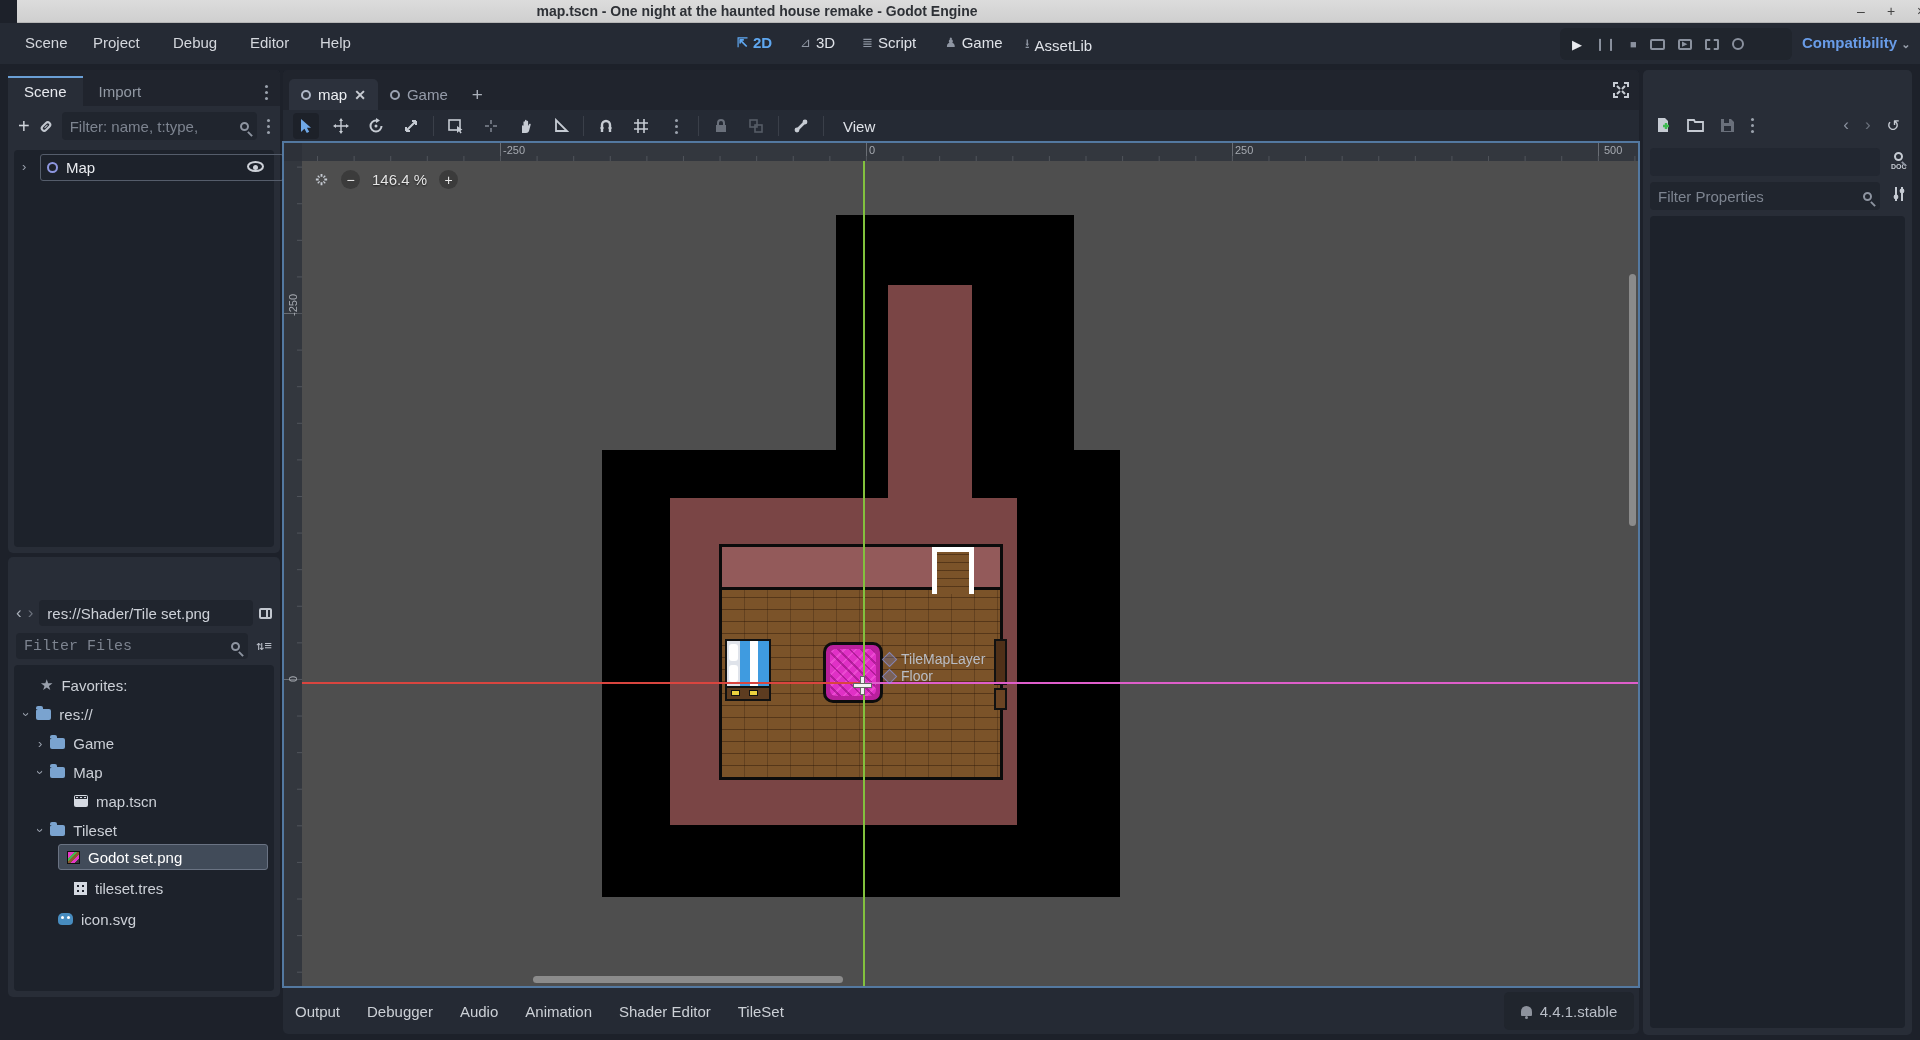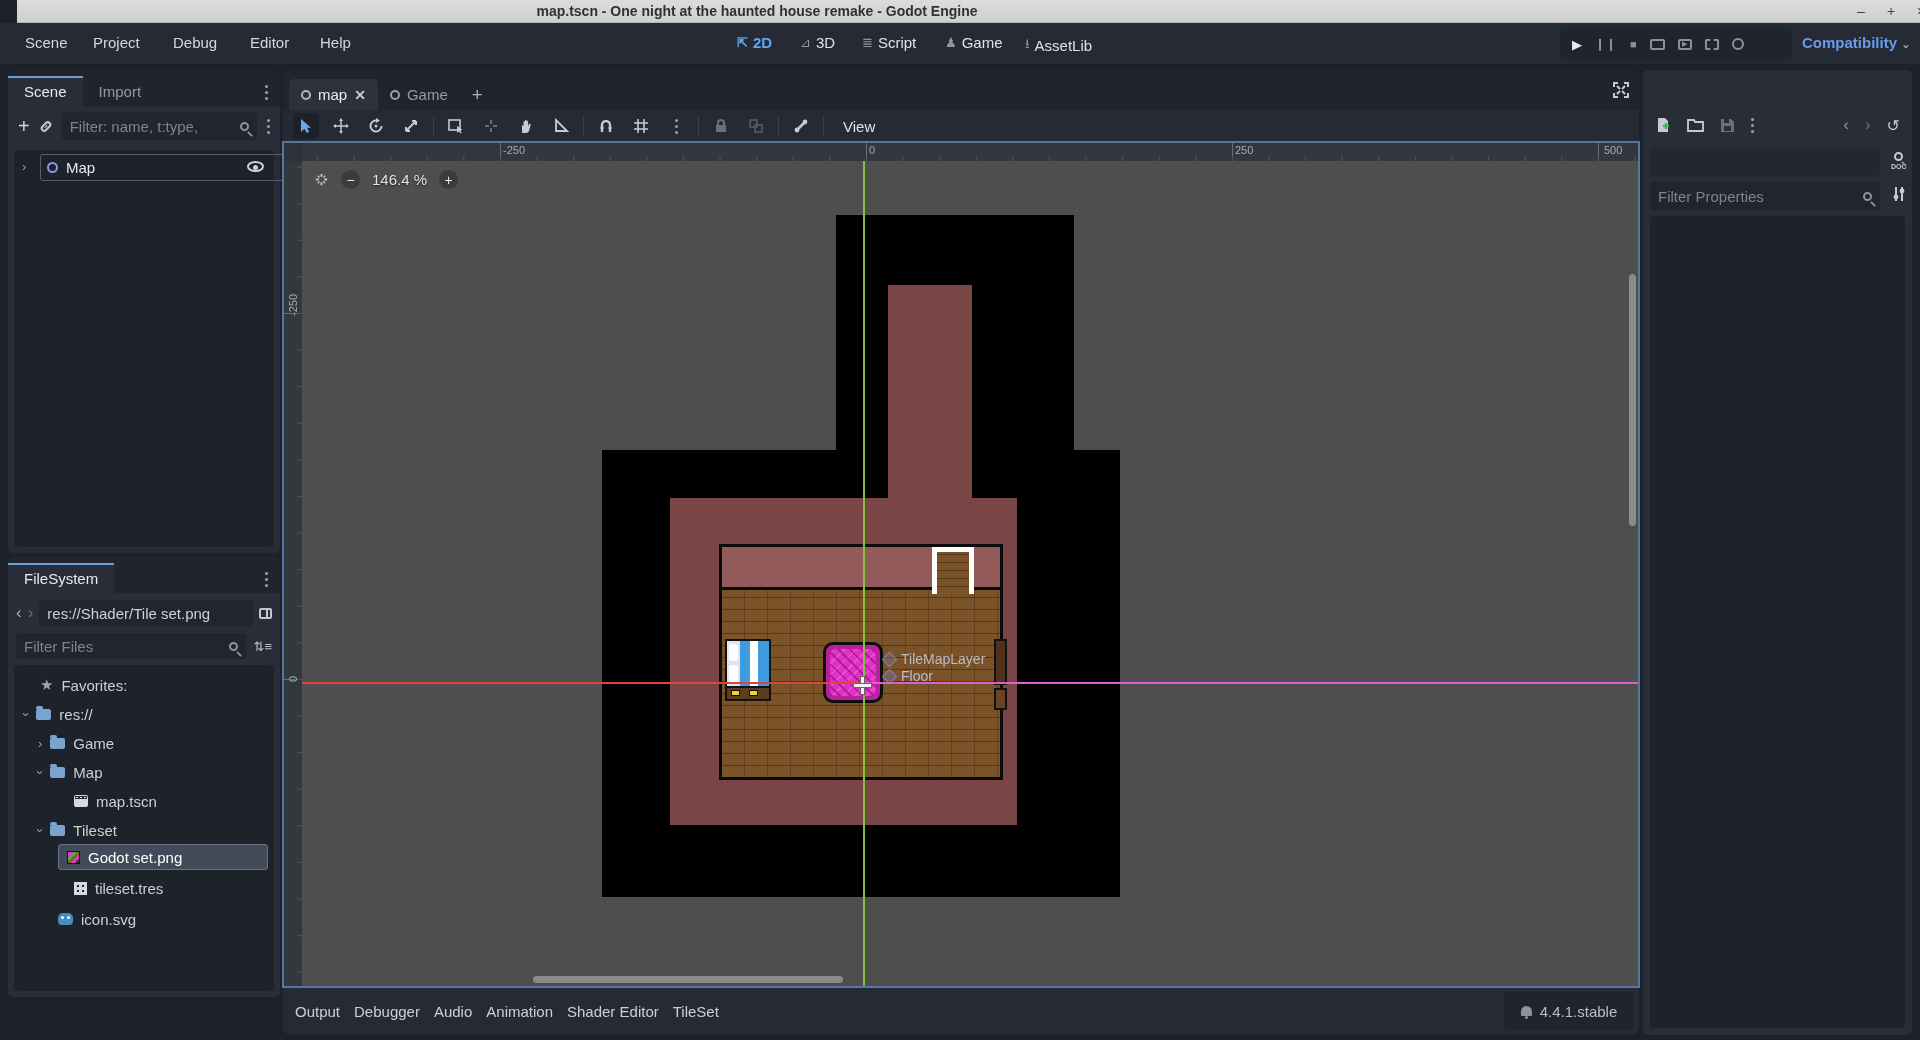--- a/index.html
+++ b/index.html
@@ -62,21 +62,21 @@
 
   
   #scene-dock { left:8px; top:70px; width:272px; height:483px; }
   #scene-filter-row { position:absolute; left:0; top:36px; width:272px; height:40px; display:flex; align-items:center; gap:10px; padding:0 10px; }
   #scene-tree { left:6px; top:80px; width:260px; height:397px; }
   .maprow { position:absolute; left:2px; top:4px; width:244px; height:27px; border:1px solid #555d6b; border-radius:3px; display:flex; align-items:center; gap:8px; padding:0 6px; }
 
   
   #fs-dock { left:8px; top:557px; width:272px; height:440px; }
   #fs-path-row { position:absolute; top:40px; left:0; width:272px; height:32px; display:flex; align-items:center; gap:6px; padding:0 8px; }
-  #fs-filter-row { position:absolute; top:74px; left:0; width:272px; height:30px; display:flex; align-items:center; gap:8px; padding:0 8px; }
+  #fs-filter-row { position:absolute; top:74px; left:0; width:272px; height:30px; display:flex; align-items:center; gap:8px; padding:0 8px;font-family:Liberation Mono, monospace; }
   #fs-tree { left:6px; top:108px; width:260px; height:326px; }
   .fsrow { position:absolute; height:26px; display:flex; align-items:center; gap:8px; font-size:15px; color:#ccd0d7; }
   .fsrow.selected { background:#414b59; border:1px solid #6a7383; border-radius:3px; color:#fff; }
 
   
   #canvas-panel { left:283px; top:70px; width:1356px; height:917px; background:#252a34; border-radius:5px 5px 0 0; }
   #scene-tabs { position:absolute; left:0; top:0; width:1356px; height:40px; background:#20242d; display:flex; align-items:flex-end; padding-left:6px; border-radius:5px 5px 0 0; }
   .stab { height:31px; display:flex; align-items:center; gap:7px; padding:0 12px; font-size:15px; color:#959caa; }
   .stab.active { background:#2c313c; border-radius:5px 5px 0 0; color:#eceef2; }
   .stab .ring { width:10px; height:10px; border:2px solid #9aa2b2; border-radius:50%; }
@@ -134,21 +134,21 @@
   #hscroll { position:absolute; left:231px; bottom:3px; width:310px; height:7px; background:#8b8b8b; border-radius:4px; }
   #expand-ico { position:absolute; right:10px; top:12px; width:16px; height:16px; }
 
   
   #inspector-dock { left:1643px; top:70px; width:269px; height:965px; }
   #insp-toolbar { position:absolute; left:0; top:36px; width:269px; height:38px; display:flex; align-items:center; gap:16px; padding:0 12px; }
   #insp-resbar { left:7px; top:78px; width:230px; height:28px; background:#222731; border-radius:4px; }
   #insp-body { left:7px; top:146px; width:255px; height:812px; }
 
   
-  #bottombar { left:283px; top:988px; width:1356px; height:46px; background:#252a34; display:flex; align-items:center; gap:14px; padding-left:12px; border-radius:0 0 5px 5px; }
+  #bottombar { left:283px; top:988px; width:1356px; height:46px; background:#252a34; display:flex; align-items:center; gap:27px; padding-left:12px; border-radius:0 0 5px 5px; }
   .bbtn { font-size:15px; color:#ccd0d6; }
   #version { position:absolute; left:1504px; top:992px; width:130px; height:38px; background:#20252d; border-radius:5px; display:flex; align-items:center; gap:8px; justify-content:center; font-size:15px; color:#b9bec7; }
   .i-bell { width:11px; height:10px; background:#8d929c; border-radius:6px 6px 1px 1px; position:relative; }
   .i-bell:after { content:""; position:absolute; left:4px; bottom:-3px; width:3px; height:3px; border-radius:50%; background:#8d929c; }
 </style>
 </head>
 <body>
 
 <div class="abs" id="titlebar">
   <div class="title">map.tscn - One night at the haunted house remake - Godot Engine</div>
@@ -218,24 +218,20 @@
     <span class="chev" style="position:absolute;left:8px;top:9px">›</span>
     <div class="maprow" style="left:26px">
       <span class="i-circle"></span>
       <span style="font-size:15px;color:#e9ebef">Map</span>
     </div>
     <span class="i-eye" style="position:absolute;right:10px;top:11px"></span>
   </div>
 </div>
 
 <div class="panel" id="fs-dock">
-  <div class="tabrow">
-    <div class="dtab active">FileSystem</div>
-    <div style="margin-left:auto;margin-bottom:12px;margin-right:12px" class="dots3"></div>
-  </div>
   <div id="fs-path-row">
     <span class="navarrow">‹</span>
     <span class="navarrow" style="color:#6b717c">›</span>
     <div class="field" style="position:relative;flex:1;height:26px;color:#cdd1d8">
       <span class="ph">res://Shader/Tile set.png</span>
     </div>
     <span class="i-splitview"></span>
   </div>
   <div id="fs-filter-row">
     <div class="field" style="position:relative;flex:1;height:26px">

